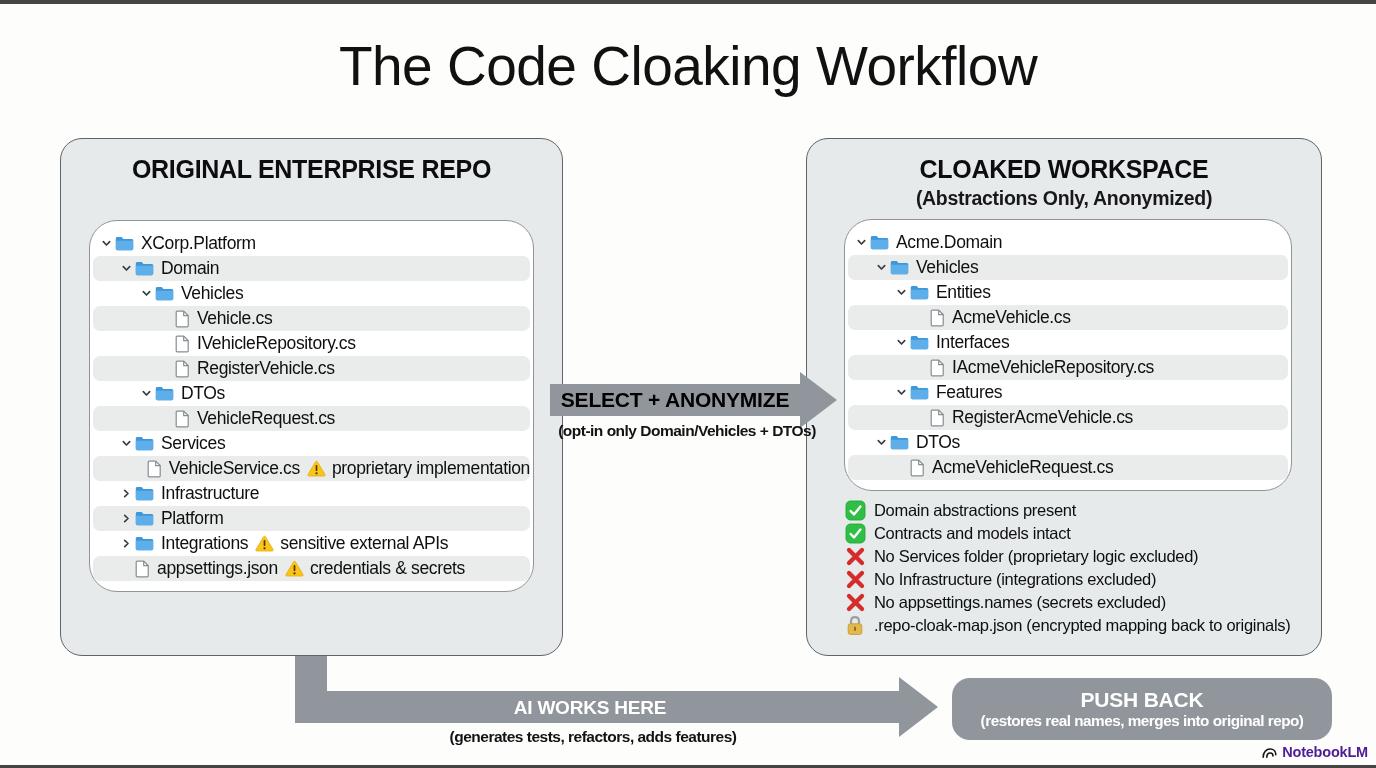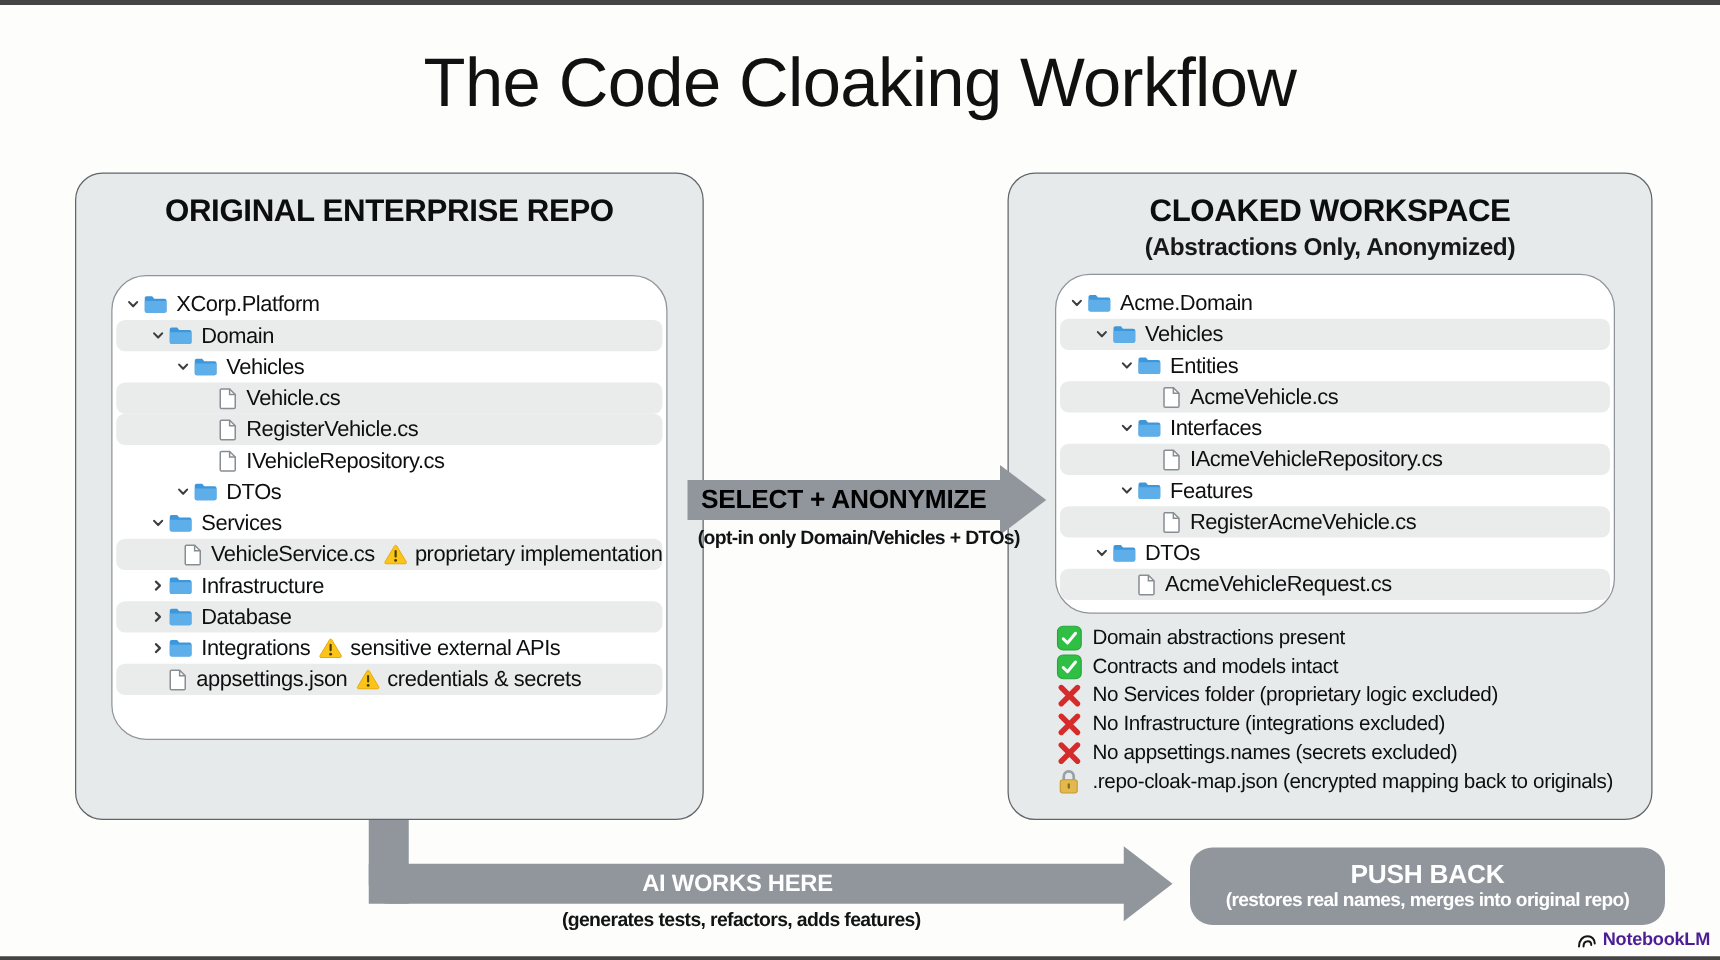--- a/index.html
+++ b/index.html
@@ -119,53 +119,63 @@
         <div class="tree-row striped" style="padding-left: 66px;">
           <span class="chev-spacer"></span>
           <span class="icn ficon">
             <svg width="15" height="18" viewBox="0 0 15 18">
               <path d="M2.2 1.1 h6.5 l4.5 4.5 v10.2 a1 1 0 0 1 -1 1 h-10 a1 1 0 0 1 -1 -1 v-13.7 a1 1 0 0 1 1 -1 z" fill="#ffffff" stroke="#878d92" stroke-width="1.2"></path>
               <path d="M8.7 1.3 v4.3 h4.5" fill="none" stroke="#878d92" stroke-width="1.2"></path>
             </svg>
           </span>
           <span class="row-label">Vehicle.cs</span>
         </div>
+        <div class="tree-row" style="padding-left: 66px;">
+          <span class="chev-spacer"></span>
+          <span class="icn ficon">
+            <svg width="15" height="18" viewBox="0 0 15 18">
+              <path d="M2.2 1.1 h6.5 l4.5 4.5 v10.2 a1 1 0 0 1 -1 1 h-10 a1 1 0 0 1 -1 -1 v-13.7 a1 1 0 0 1 1 -1 z" fill="#ffffff" stroke="#878d92" stroke-width="1.2"></path>
+              <path d="M8.7 1.3 v4.3 h4.5" fill="none" stroke="#878d92" stroke-width="1.2"></path>
+            </svg>
+          </span>
+          <span class="row-label">IVehicleRepository.cs</span>
+        </div>
         <div class="tree-row striped" style="padding-left: 66px;">
           <span class="chev-spacer"></span>
           <span class="icn ficon">
             <svg width="15" height="18" viewBox="0 0 15 18">
               <path d="M2.2 1.1 h6.5 l4.5 4.5 v10.2 a1 1 0 0 1 -1 1 h-10 a1 1 0 0 1 -1 -1 v-13.7 a1 1 0 0 1 1 -1 z" fill="#ffffff" stroke="#878d92" stroke-width="1.2"></path>
               <path d="M8.7 1.3 v4.3 h4.5" fill="none" stroke="#878d92" stroke-width="1.2"></path>
             </svg>
           </span>
           <span class="row-label">RegisterVehicle.cs</span>
         </div>
-        <div class="tree-row" style="padding-left: 66px;">
-          <span class="chev-spacer"></span>
-          <span class="icn ficon">
-            <svg width="15" height="18" viewBox="0 0 15 18">
-              <path d="M2.2 1.1 h6.5 l4.5 4.5 v10.2 a1 1 0 0 1 -1 1 h-10 a1 1 0 0 1 -1 -1 v-13.7 a1 1 0 0 1 1 -1 z" fill="#ffffff" stroke="#878d92" stroke-width="1.2"></path>
-              <path d="M8.7 1.3 v4.3 h4.5" fill="none" stroke="#878d92" stroke-width="1.2"></path>
-            </svg>
-          </span>
-          <span class="row-label">IVehicleRepository.cs</span>
-        </div>
         <div class="tree-row" style="padding-left: 46px;">
           <span class="icn chev">
             <svg width="11" height="11" viewBox="0 0 11 11">
               <path d="M2.3 3.7 L5.5 7 L8.7 3.7" fill="none" stroke="#3a3e42" stroke-width="1.7" stroke-linecap="round" stroke-linejoin="round"></path>
             </svg>
           </span>
           <span class="icn ficon">
             <svg width="19" height="15" viewBox="0 0 19 15">
               <path d="M0.8 2.6 C0.8 1.6 1.4 1 2.4 1 L6.7 1 L8.4 2.9 L16.6 2.9 C17.6 2.9 18.2 3.5 18.2 4.5 L18.2 12.6 C18.2 13.6 17.6 14.2 16.6 14.2 L2.4 14.2 C1.4 14.2 0.8 13.6 0.8 12.6 Z" fill="#3e97da"></path>
               <path d="M0.8 4.8 L18.2 4.8 L18.2 12.6 C18.2 13.6 17.6 14.2 16.6 14.2 L2.4 14.2 C1.4 14.2 0.8 13.6 0.8 12.6 Z" fill="#5eafe9"></path>
             </svg>
           </span>
           <span class="row-label">DTOs</span>
+        </div>
+        <div class="tree-row striped" style="padding-left: 66px;">
+          <span class="chev-spacer"></span>
+          <span class="icn ficon">
+            <svg width="15" height="18" viewBox="0 0 15 18">
+              <path d="M2.2 1.1 h6.5 l4.5 4.5 v10.2 a1 1 0 0 1 -1 1 h-10 a1 1 0 0 1 -1 -1 v-13.7 a1 1 0 0 1 1 -1 z" fill="#ffffff" stroke="#878d92" stroke-width="1.2"></path>
+              <path d="M8.7 1.3 v4.3 h4.5" fill="none" stroke="#878d92" stroke-width="1.2"></path>
+            </svg>
+          </span>
+          <span class="row-label">VehicleRequest.cs</span>
         </div>
         <div class="tree-row" style="padding-left: 26px;">
           <span class="icn chev">
             <svg width="11" height="11" viewBox="0 0 11 11">
               <path d="M2.3 3.7 L5.5 7 L8.7 3.7" fill="none" stroke="#3a3e42" stroke-width="1.7" stroke-linecap="round" stroke-linejoin="round"></path>
             </svg>
           </span>
           <span class="icn ficon">
             <svg width="19" height="15" viewBox="0 0 19 15">
               <path d="M0.8 2.6 C0.8 1.6 1.4 1 2.4 1 L6.7 1 L8.4 2.9 L16.6 2.9 C17.6 2.9 18.2 3.5 18.2 4.5 L18.2 12.6 C18.2 13.6 17.6 14.2 16.6 14.2 L2.4 14.2 C1.4 14.2 0.8 13.6 0.8 12.6 Z" fill="#3e97da"></path>
@@ -211,21 +221,21 @@
             <svg width="11" height="11" viewBox="0 0 11 11">
               <path d="M3.7 2.3 L7 5.5 L3.7 8.7" fill="none" stroke="#3a3e42" stroke-width="1.7" stroke-linecap="round" stroke-linejoin="round"></path>
             </svg>
           </span>
           <span class="icn ficon">
             <svg width="19" height="15" viewBox="0 0 19 15">
               <path d="M0.8 2.6 C0.8 1.6 1.4 1 2.4 1 L6.7 1 L8.4 2.9 L16.6 2.9 C17.6 2.9 18.2 3.5 18.2 4.5 L18.2 12.6 C18.2 13.6 17.6 14.2 16.6 14.2 L2.4 14.2 C1.4 14.2 0.8 13.6 0.8 12.6 Z" fill="#3e97da"></path>
               <path d="M0.8 4.8 L18.2 4.8 L18.2 12.6 C18.2 13.6 17.6 14.2 16.6 14.2 L2.4 14.2 C1.4 14.2 0.8 13.6 0.8 12.6 Z" fill="#5eafe9"></path>
             </svg>
           </span>
-          <span class="row-label">Database</span>
+          <span class="row-label">Platform</span>
         </div>
         <div class="tree-row" style="padding-left: 26px;">
           <span class="icn chev">
             <svg width="11" height="11" viewBox="0 0 11 11">
               <path d="M3.7 2.3 L7 5.5 L3.7 8.7" fill="none" stroke="#3a3e42" stroke-width="1.7" stroke-linecap="round" stroke-linejoin="round"></path>
             </svg>
           </span>
           <span class="icn ficon">
             <svg width="19" height="15" viewBox="0 0 19 15">
               <path d="M0.8 2.6 C0.8 1.6 1.4 1 2.4 1 L6.7 1 L8.4 2.9 L16.6 2.9 C17.6 2.9 18.2 3.5 18.2 4.5 L18.2 12.6 C18.2 13.6 17.6 14.2 16.6 14.2 L2.4 14.2 C1.4 14.2 0.8 13.6 0.8 12.6 Z" fill="#3e97da"></path>

